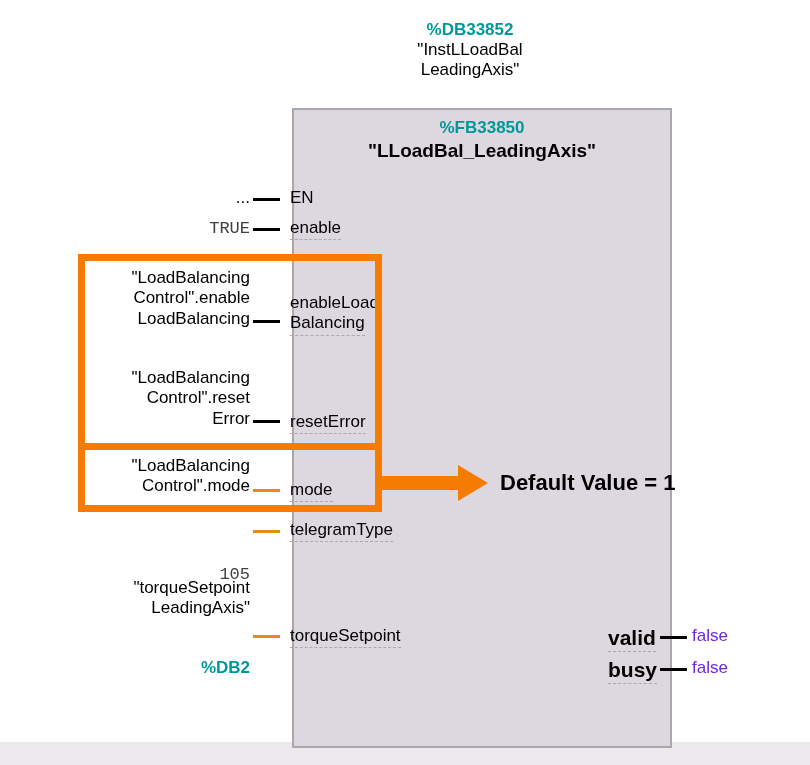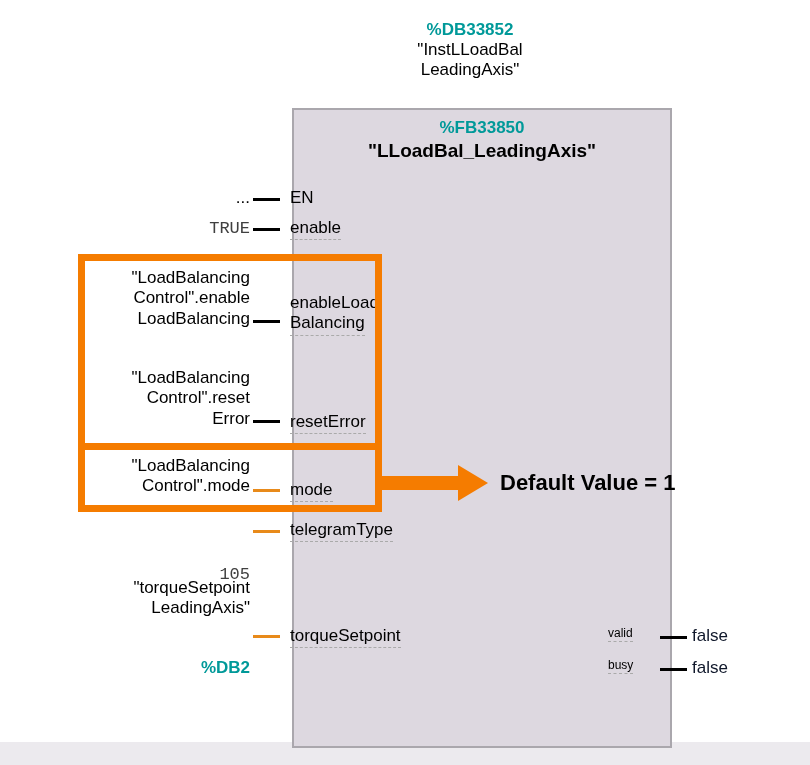--- a/index.html
+++ b/index.html
@@ -9,21 +9,21 @@
     font-size: 17px;
     background: #fff;
     width: 810px;
     height: 765px;
     position: relative;
     overflow: hidden;
   }
   .teal { color: #009999; font-weight: bold; }
   .blue { color: #404040; font-family: Liberation Mono, monospace; }
   .black { color: #000; }
-  .gray { color: #0f172a; }
+  .gray { color: #6d28d9; }
   .bold { font-weight: bold; }
 
   .header {
     position: absolute;
     left: 280px;
     top: 20px;
     width: 380px;
     text-align: center;
   }
 
@@ -65,21 +65,22 @@
     background: #000;
   }
   .hline-orange {
     position: absolute;
     height: 3px;
     background: #e88a1a;
   }
 
   .out-label {
     position: absolute;
-    font-size: 12px;
+    font-size: 21px;
+    font-weight: bold;
   }
   .out-val {
     position: absolute;
     font-size: 17px;
   }
 
   .highlight-box {
     position: absolute;
     border: 7px solid #f57c00;
     background: transparent;

